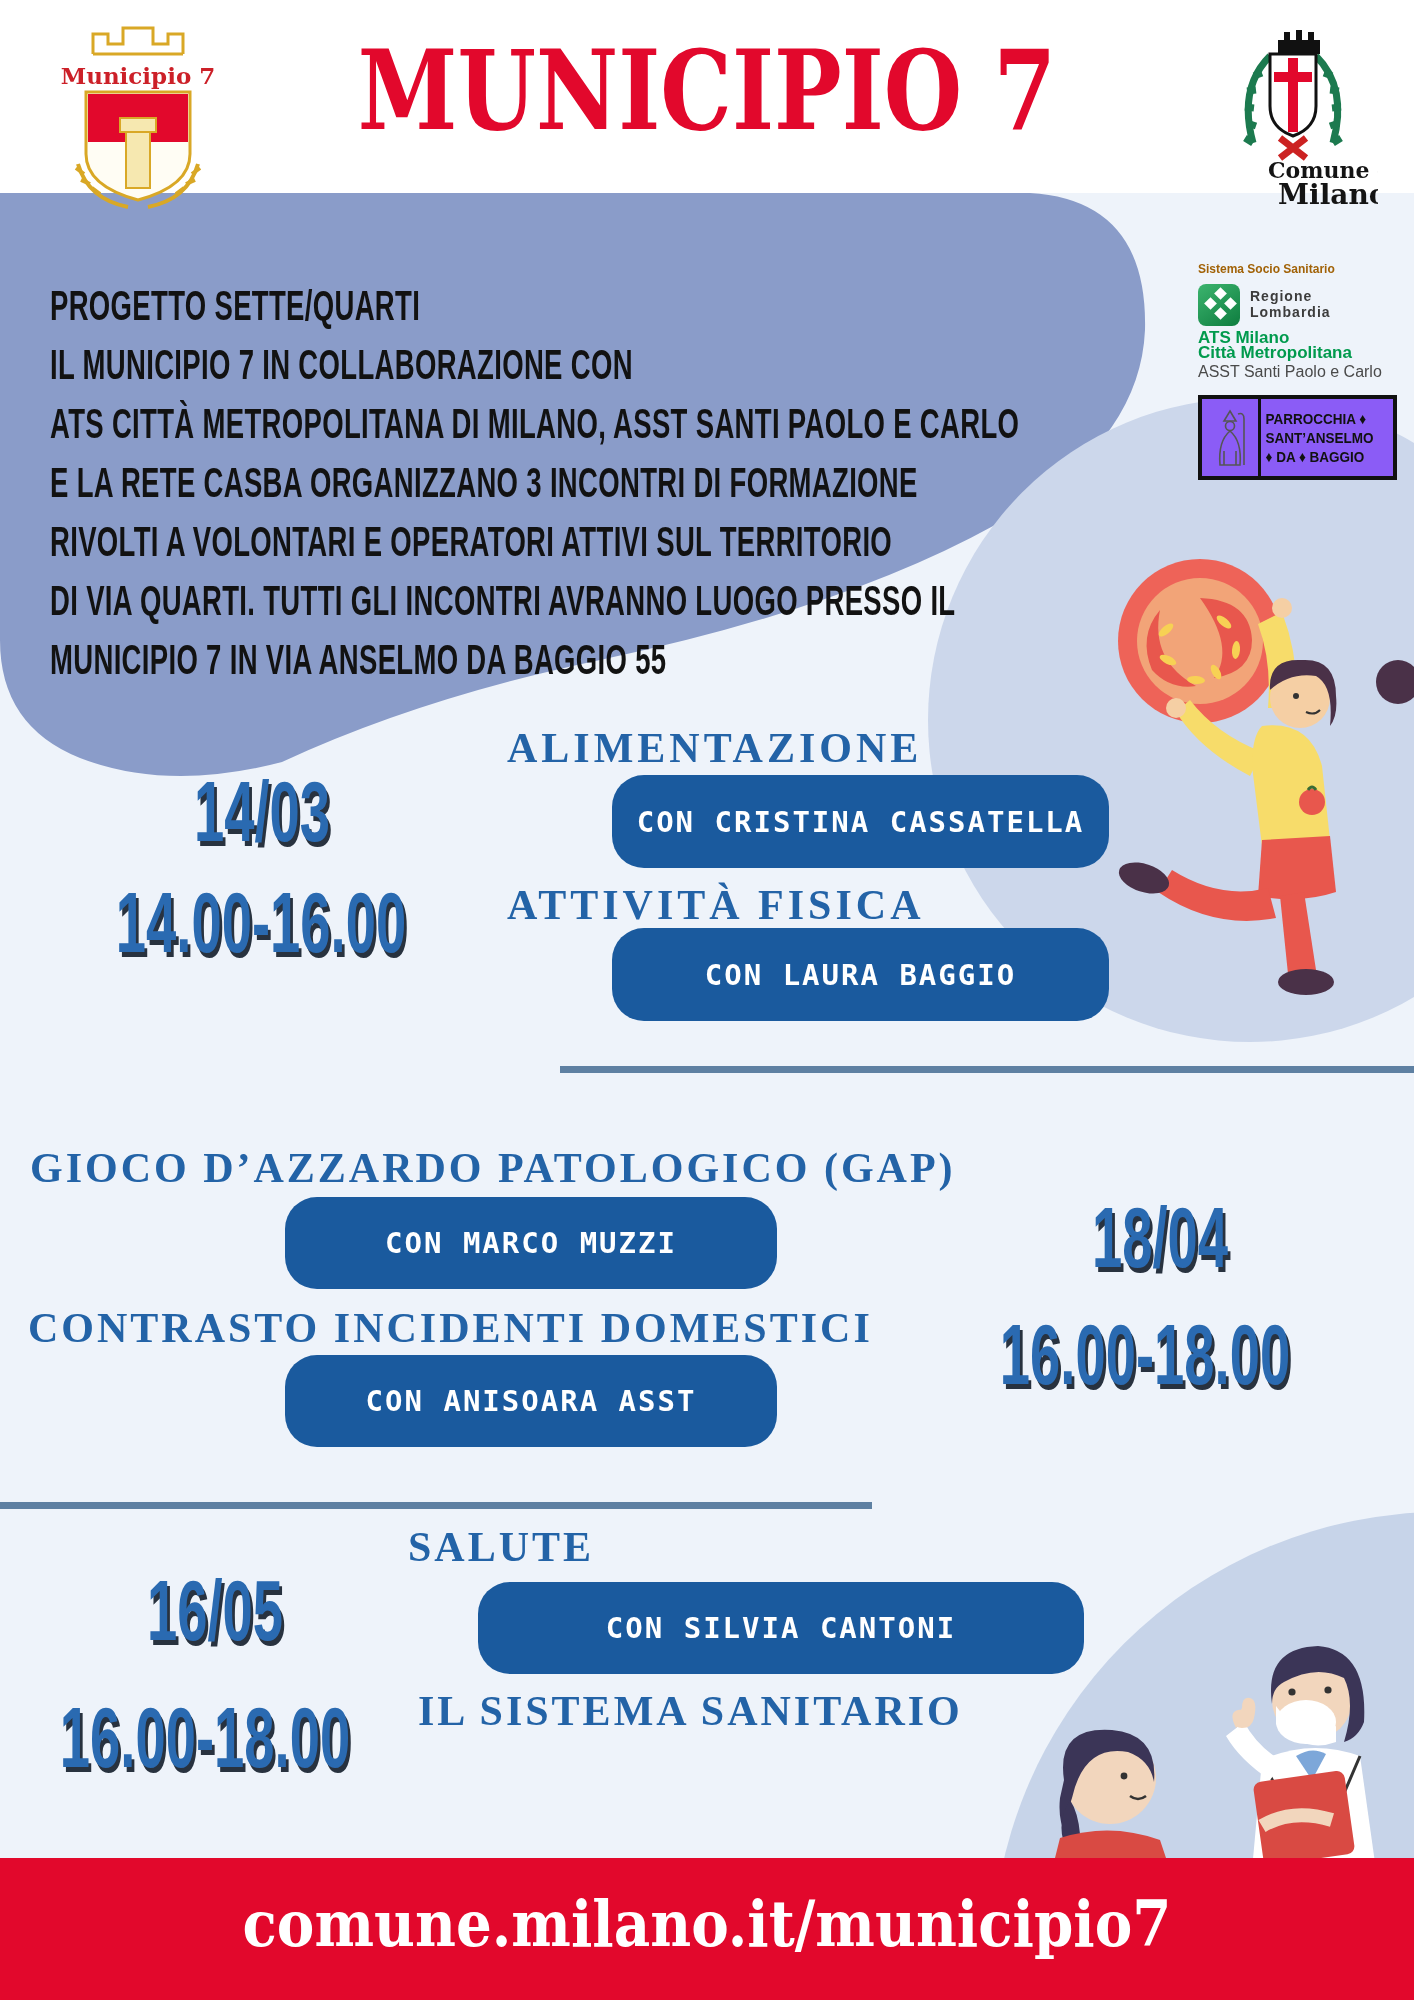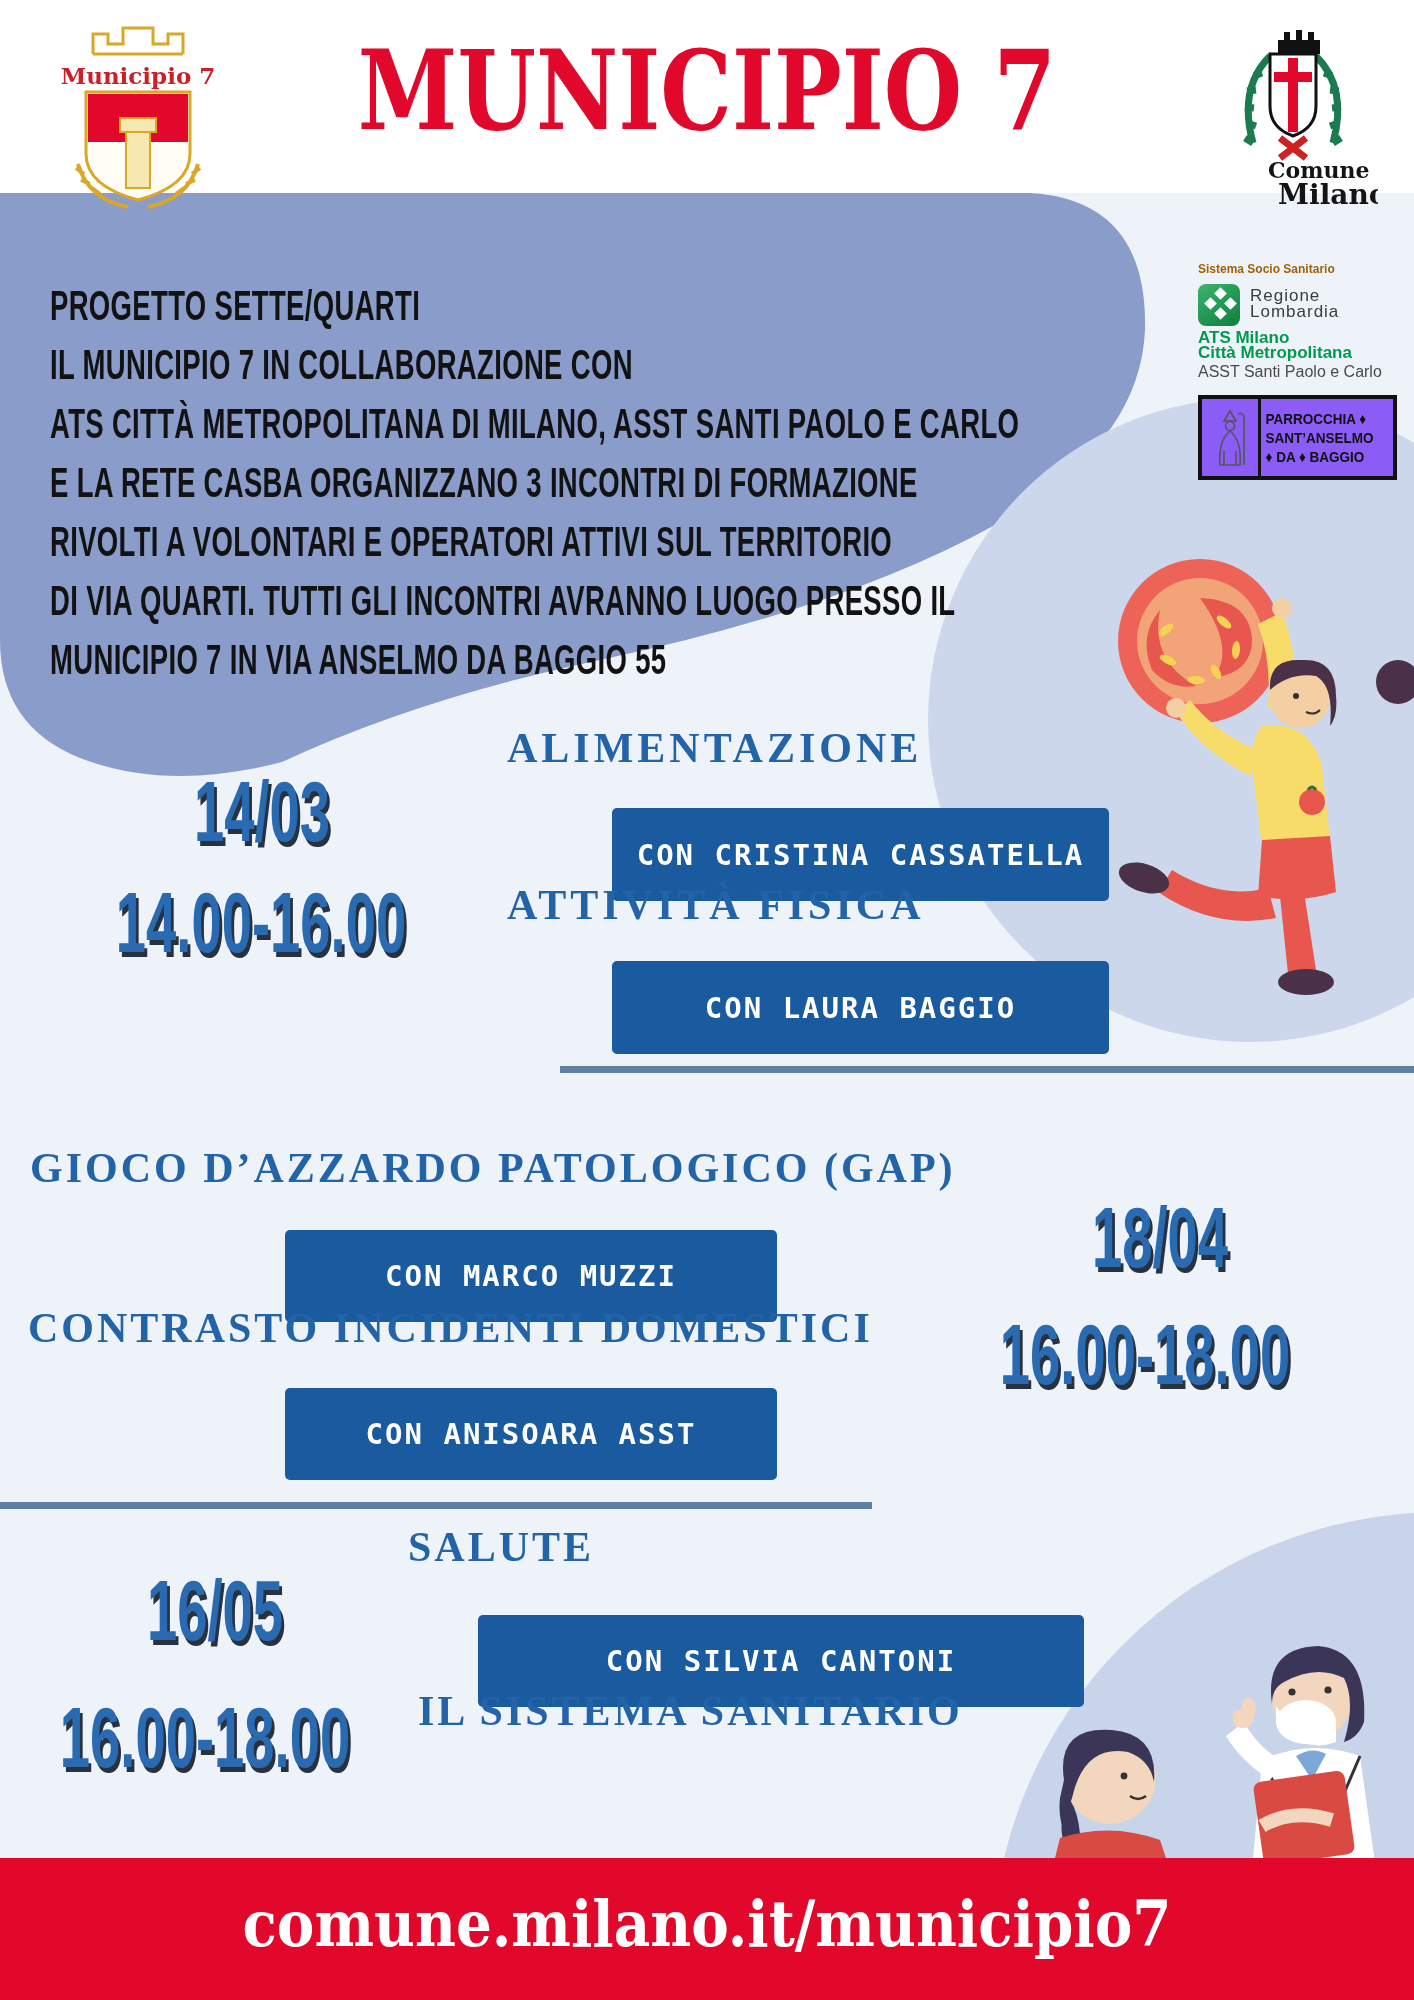--- a/index.html
+++ b/index.html
@@ -19,37 +19,37 @@
   .bottom-dome{position:absolute;left:992px;top:1512px;width:900px;height:900px;border-radius:50%;
       background:#c7d4e9;}
   
   .intro{position:absolute;left:50px;top:276px;}
   .intro-line{white-space:nowrap;font-weight:700;font-size:43px;line-height:59px;color:#121212;
       letter-spacing:0.5px;transform:scaleX(0.64);transform-origin:0 50%;}
   
   .partner-label-green-sm{position:absolute;left:1198px;top:262px;font-size:12px;font-weight:700;color:#a16207;}
   .regione-logo{position:absolute;left:1198px;top:284px;width:42px;height:42px;border-radius:8px;
       background:linear-gradient(145deg,#3cb46e,#0e7d3f);}
-  .regione-text{position:absolute;left:1250px;top:288px;font-size:17px;line-height:16px;
-      color:#3c3c3c;font-weight:400;letter-spacing:1px;}
+  .regione-text{position:absolute;left:1250px;top:288px;font-size:14px;line-height:16px;
+      color:#3c3c3c;font-weight:700;letter-spacing:1px;}
   .ats-text{position:absolute;left:1198px;top:330px;font-size:17px;line-height:15px;
       font-weight:700;color:#009a4d;}
   .asst-text{position:absolute;left:1198px;top:363px;font-size:16px;color:#4a4a4a;font-weight:500;}
   .parrocchia{position:absolute;left:1198px;top:395px;width:191px;height:77px;background:#8b5cf6;
       border:4px solid #111;display:flex;align-items:stretch;}
   .parrocchia .icon-cell{width:56px;border-right:3px solid #111;display:flex;align-items:center;justify-content:center;}
   .parrocchia .text-cell{flex:1;display:flex;flex-direction:column;justify-content:center;
       padding-left:5px;font-weight:bold;font-size:15px;line-height:19px;color:#111;letter-spacing:0px;
       transform:scaleX(0.9);transform-origin:0 50%;white-space:nowrap;}
   
   .mono-heading{position:absolute;font-family:Liberation Serif, serif;font-weight:700;
       color:#2363a7;font-size:42px;line-height:42px;letter-spacing:3px;white-space:nowrap;}
-  .pill{position:absolute;background:#1a5a9e;border-radius:5px;display:flex;align-items:center;
+  .pill{position:absolute;background:#1a5a9e;border-radius:32px;display:flex;align-items:center;
       justify-content:center;color:#ffffff;font-family:"DejaVu Sans Mono",monospace;font-weight:700;
-      font-size:29px;letter-spacing:2px;white-space:nowrap;margin-top:33px;}
+      font-size:29px;letter-spacing:2px;white-space:nowrap;}
   .date-text{position:absolute;width:500px;text-align:center;color:#2a6ab1;font-weight:700;
       font-size:80px;line-height:80px;white-space:nowrap;text-shadow:4px 5px 0 #28323f;
       transform:scale(0.68,1.06);transform-origin:50% 50%;}
   .divider{position:absolute;height:7px;background:#5e80a2;}
   
   .footer-bar{position:absolute;left:0;top:1858px;width:1414px;height:142px;background:#e2082c;z-index:5;padding-left:22px;}
   .footer-url{position:absolute;left:0;top:28px;width:1414px;text-align:center;
       font-family:"DejaVu Serif",serif;font-weight:bold;font-size:64px;color:#ffffff;
       transform:scaleX(0.88);transform-origin:50% 50%;white-space:nowrap;}
   .illu{position:absolute;}

